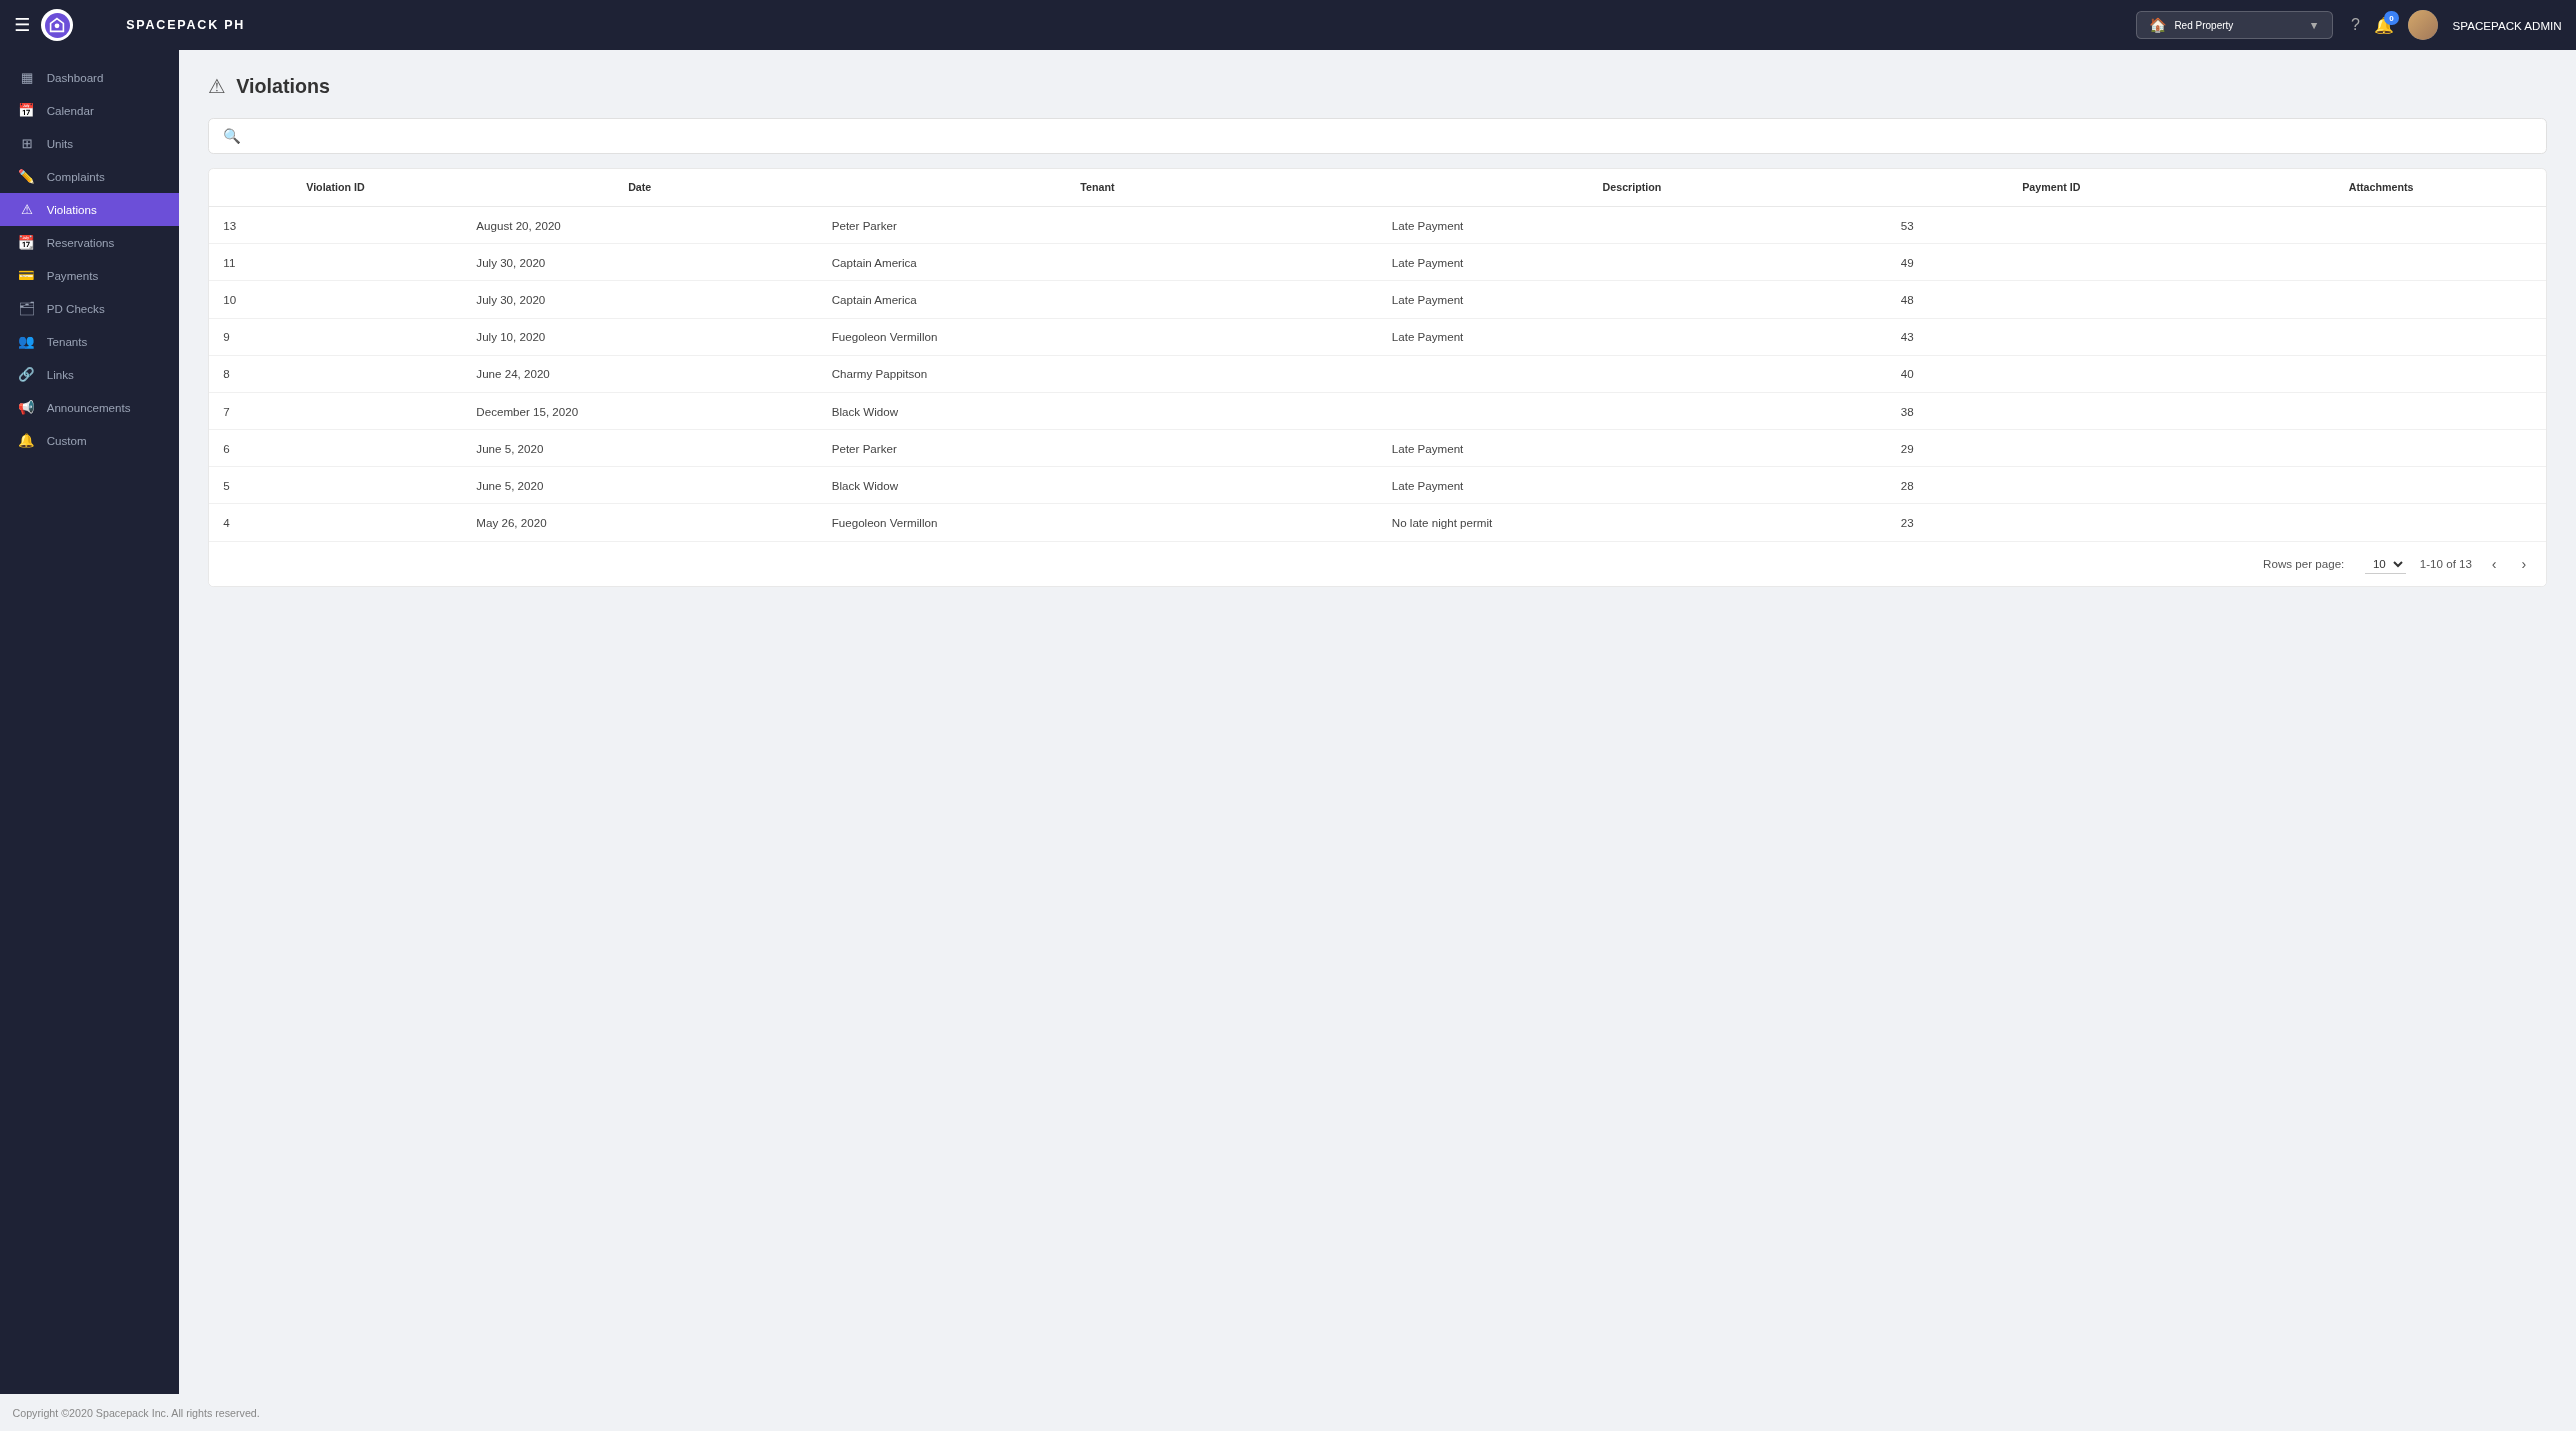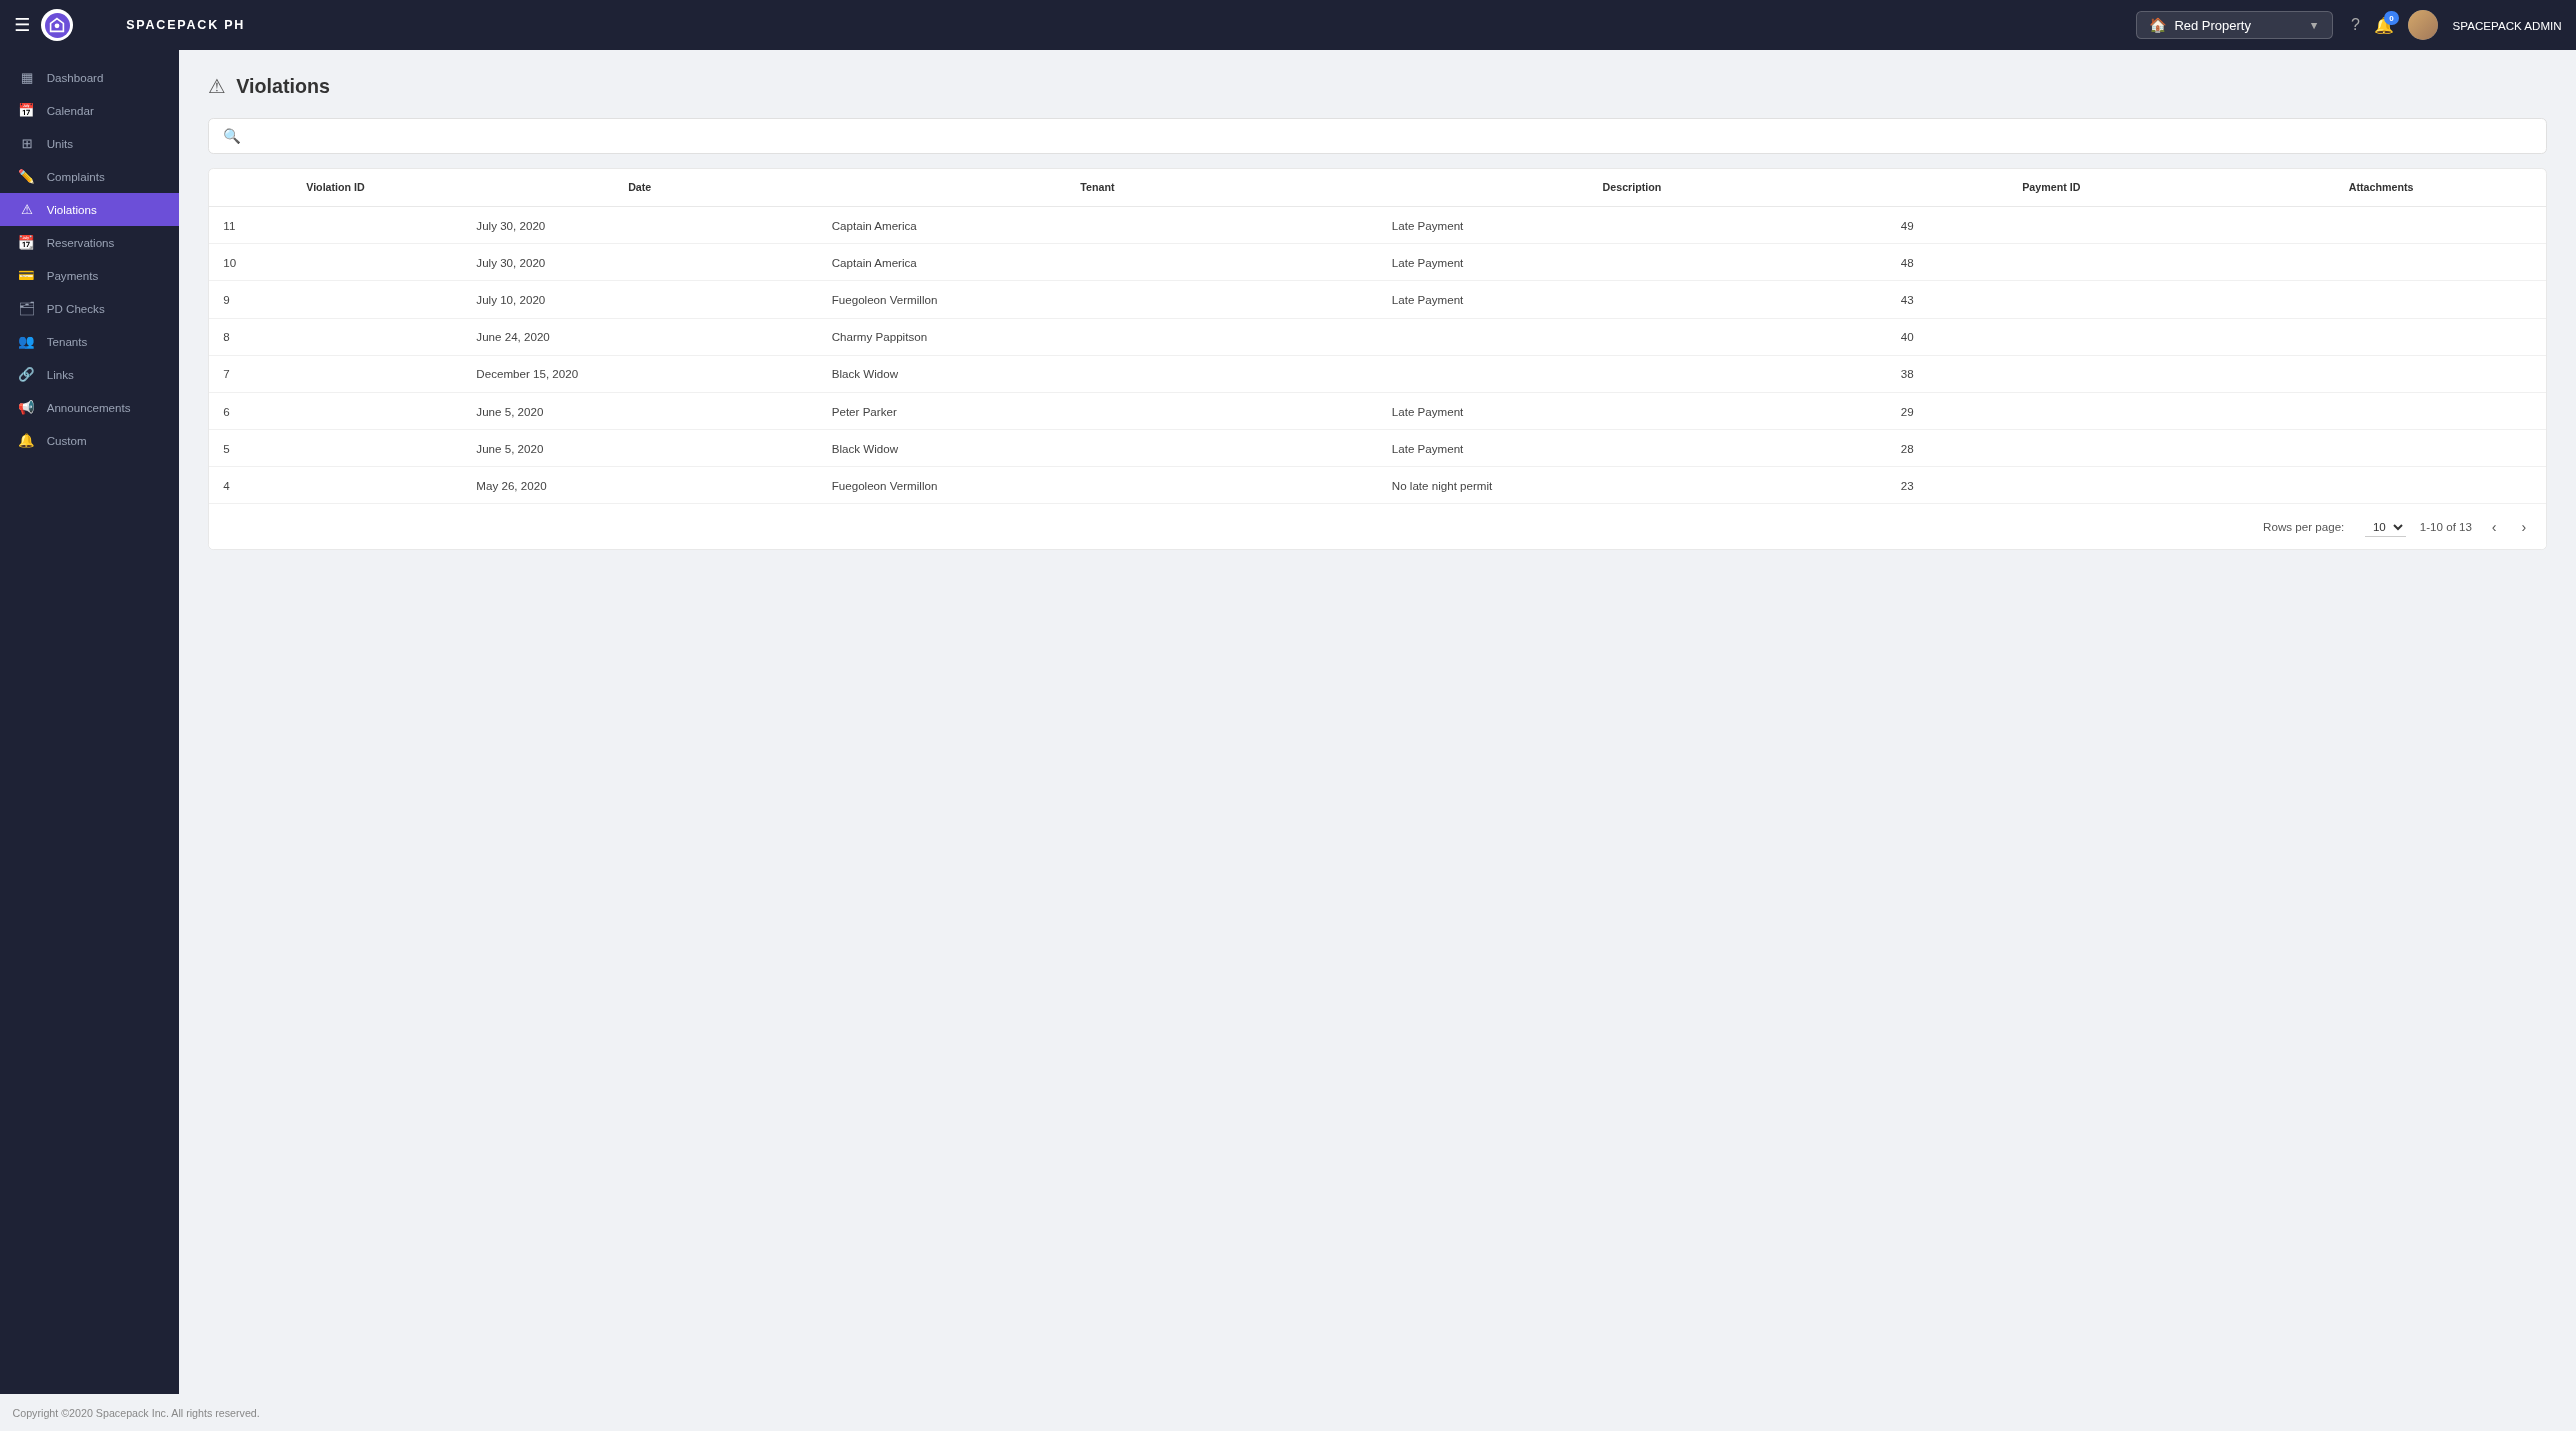--- a/index.html
+++ b/index.html
@@ -64,21 +64,21 @@
       border-radius: 5.4px;
       padding: 5.4px 12.5px;
       display: flex;
       align-items: center;
       gap: 7.2px;
       cursor: pointer;
       color: #fff;
       min-width: 197px;
     }
     .property-selector-icon { font-size: 14.3px; color: #aaa; }
-    .property-selector-text { font-size: 13px; color: #fff; flex: 1; }
+    .property-selector-text { font-size: 10px; color: #fff; flex: 1; }
     .property-selector-arrow { font-size: 10.7px; color: #aaa; }
     .nav-right {
       display: flex;
       align-items: center;
       gap: 14.3px;
       margin-left: 18px;
     }
     .nav-icon-btn {
       color: #aaa;
       font-size: 16px;
@@ -392,20 +392,28 @@
             <th class="col-id">Violation ID</th>
             <th class="col-date">Date</th>
             <th class="col-tenant">Tenant</th>
             <th class="col-description">Description</th>
             <th class="col-payment">Payment ID</th>
             <th class="col-attachments">Attachments</th>
           </tr>
         </thead>
         <tbody>
 
+        <tr>
+      <td class="col-id">13</td>
+      <td class="col-date">August 20, 2020</td>
+      <td class="col-tenant">Peter Parker</td>
+      <td class="col-description">Late Payment</td>
+      <td class="col-payment">53</td>
+      <td class="col-attachments"></td>
+    </tr>
             <tr>
       <td class="col-id">11</td>
       <td class="col-date">July 30, 2020</td>
       <td class="col-tenant">Captain America</td>
       <td class="col-description">Late Payment</td>
       <td class="col-payment">49</td>
       <td class="col-attachments"></td>
     </tr>
             <tr>
       <td class="col-id">10</td>

